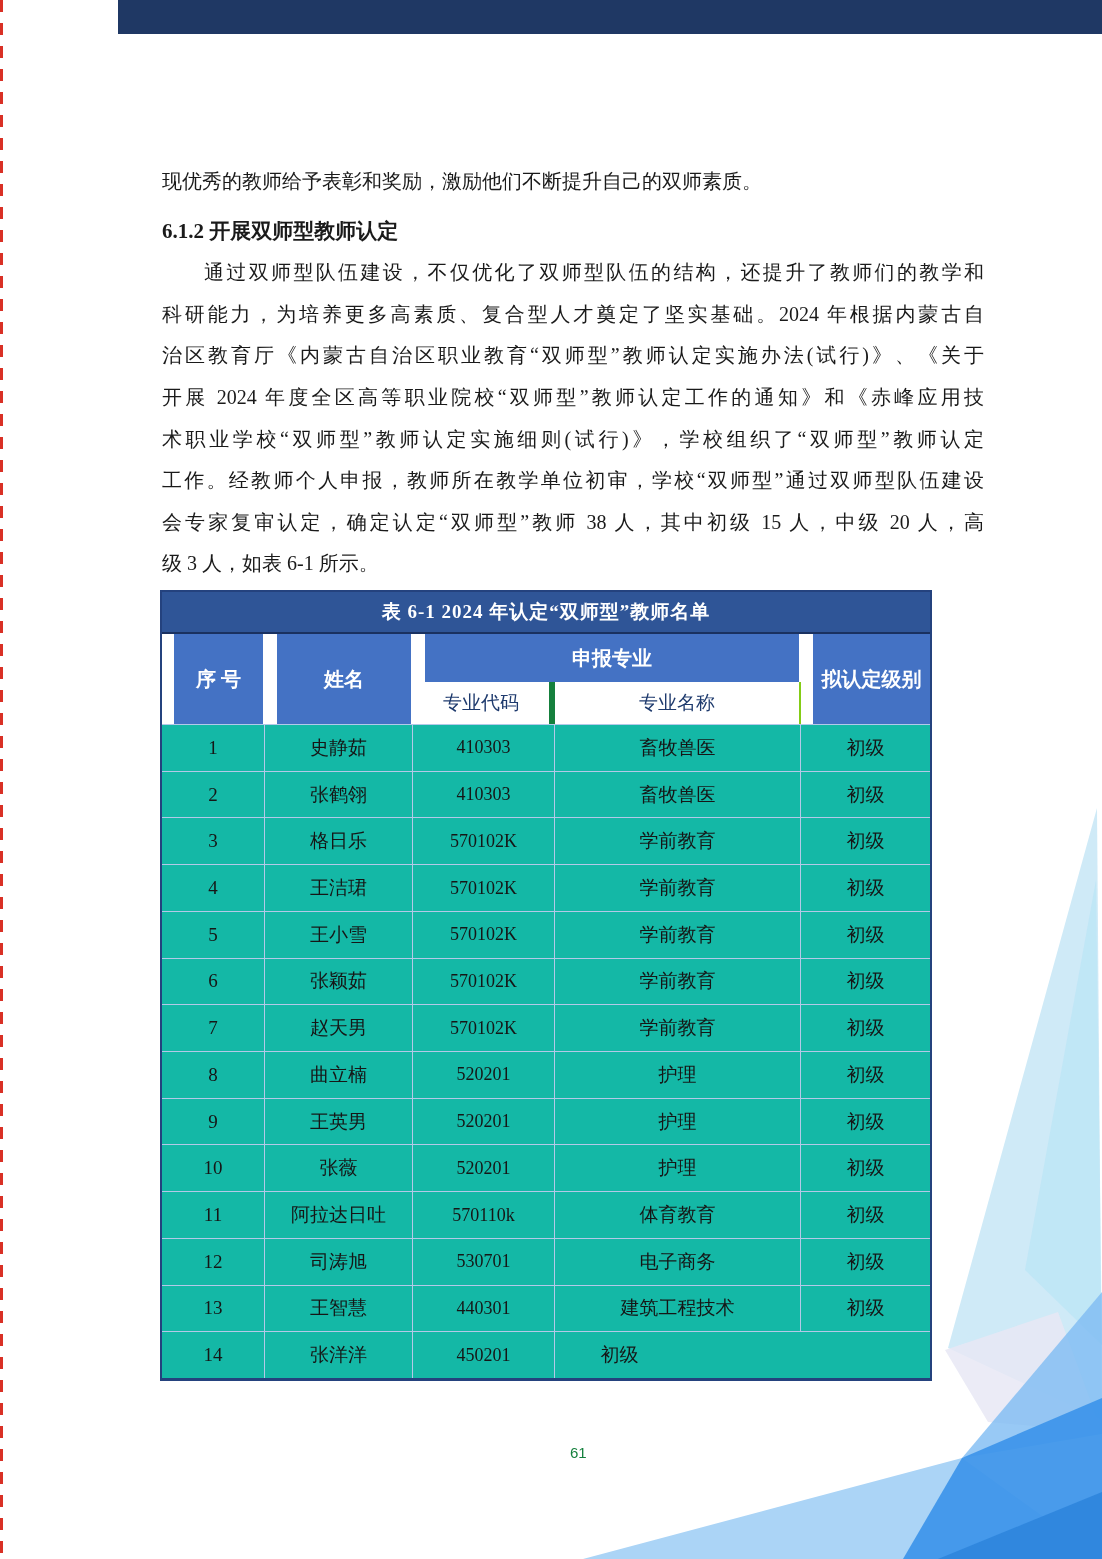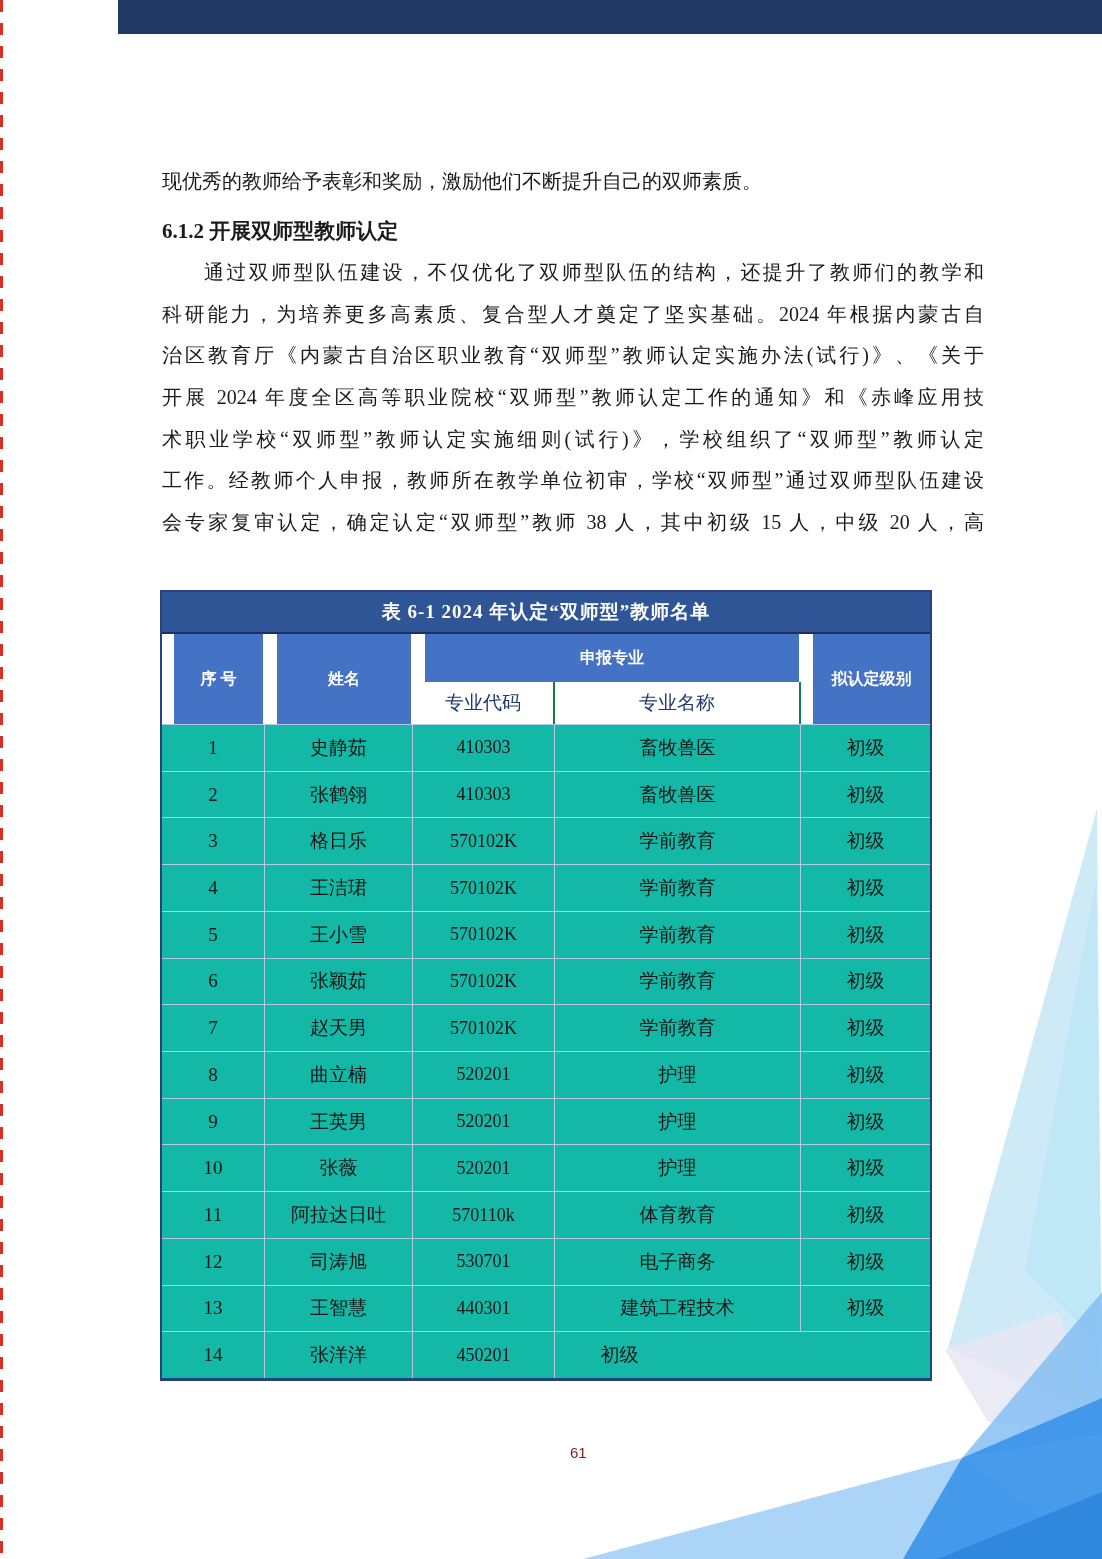--- a/index.html
+++ b/index.html
@@ -21,42 +21,42 @@
   .heading .htxt{font-family:Liberation Sans, sans-serif;}
   
   .tbl{position:absolute;left:160px;top:590px;width:772px;height:791px;z-index:2;
        border:2px solid #24427e;border-bottom-width:3px;box-sizing:border-box;background:#14b8a6;
        display:flex;flex-direction:column;}
   .tbl-title{height:40px;background:#2f5597;border-bottom:2px solid #1a3160;
        color:#ffffff;font-weight:bold;font-size:19px;letter-spacing:1px;
        display:flex;align-items:center;justify-content:center;}
   .thead{display:grid;grid-template-columns:103px 148px 142px 246px 129px;
        grid-template-rows:48px 42px;background:#fff;}
-  .hcell{background:#4472c4;color:#fff;font-weight:bold;font-size:16px;
+  .hcell{background:#4472c4;color:#fff;font-weight:bold;font-size:20px;
        display:flex;align-items:center;justify-content:center;margin-left:12px;}
   .hc-idx{grid-column:1;grid-row:1/3;border-right:2px solid #fff;}
   .hc-name{grid-column:2;grid-row:1/3;border-right:2px solid #fff;}
   .hc-group{grid-column:3/5;grid-row:1;border-right:2px solid #fff;}
   .hc-level{grid-column:5;grid-row:1/3;}
   .scell{background:#fff;color:#1e3a6d;font-size:19px;
        display:flex;align-items:center;justify-content:center;}
-  .sc-code{grid-column:3;grid-row:2;border-right:2px solid #15803d;}
-  .sc-mname{grid-column:4;grid-row:2;border-right:2px solid #0f766e;}
+  .sc-code{grid-column:3;grid-row:2;border-right:6px solid #15803d;}
+  .sc-mname{grid-column:4;grid-row:2;border-right:2px solid #84cc16;}
   .tbody{flex:1;display:flex;flex-direction:column;}
   .trow{flex:1;display:flex;border-top:1px solid #b3c9e8;}
   .tcell{display:flex;align-items:center;justify-content:center;font-size:19px;color:#161616;
        box-sizing:border-box;border-right:1px solid #b3c9e8;}
   .c-idx{width:103px;}
   .c-name{width:148px;}
   .c-code{width:142px;font-size:18px;}
   .c-major{width:246px;}
   .c-level{width:129px;border-right:none;}
   
   .pageno{position:absolute;left:570px;top:1444px;z-index:2;
-       font-family:"Liberation Sans","DejaVu Sans",sans-serif;font-size:15px;color:#7f1d1d;}
+       font-family:"Liberation Sans","DejaVu Sans",sans-serif;font-size:15px;color:#15803d;}
 </style>
 </head>
 <body>
 
 <div id="decor">
   <div class="top-bar"></div>
   <div class="left-dashes"></div>
   <svg width="1102" height="1559" viewBox="0 0 1102 1559" style="position:absolute;inset:0;">
     <polygon points="1097,808 948,1348 1102,1420" fill="#cfeaf7"></polygon>
     <polygon points="1096,880 1025,1270 1102,1345" fill="#b4e3f5" opacity="0.55"></polygon>
@@ -83,20 +83,21 @@
   <div class="bline jline">治区教育厅《内蒙古自治区职业教育“双师型”教师认定实施办法(试行)》、《关于</div>
 
   <div class="bline jline">开展 2024 年度全区高等职业院校“双师型”教师认定工作的通知》和《赤峰应用技</div>
 
   <div class="bline jline">术职业学校“双师型”教师认定实施细则(试行)》，学校组织了“双师型”教师认定</div>
 
   <div class="bline jline">工作。经教师个人申报，教师所在教学单位初审，学校“双师型”通过双师型队伍建设</div>
 
   <div class="bline jline">会专家复审认定，确定认定“双师型”教师 38 人，其中初级 15 人，中级 20 人，高</div>
 
+  <div class="bline">级 3 人，如表 6-1 所示。</div>
 </div>
 </div>
 
 <div class="tbl">
   <div class="tbl-title">表 6-1 2024 年认定“双师型”教师名单</div>
   <div class="thead">
     <div class="hcell hc-idx">序 号</div>
     <div class="hcell hc-name">姓名</div>
     <div class="hcell hc-group">申报专业</div>
     <div class="scell sc-code">专业代码</div>

